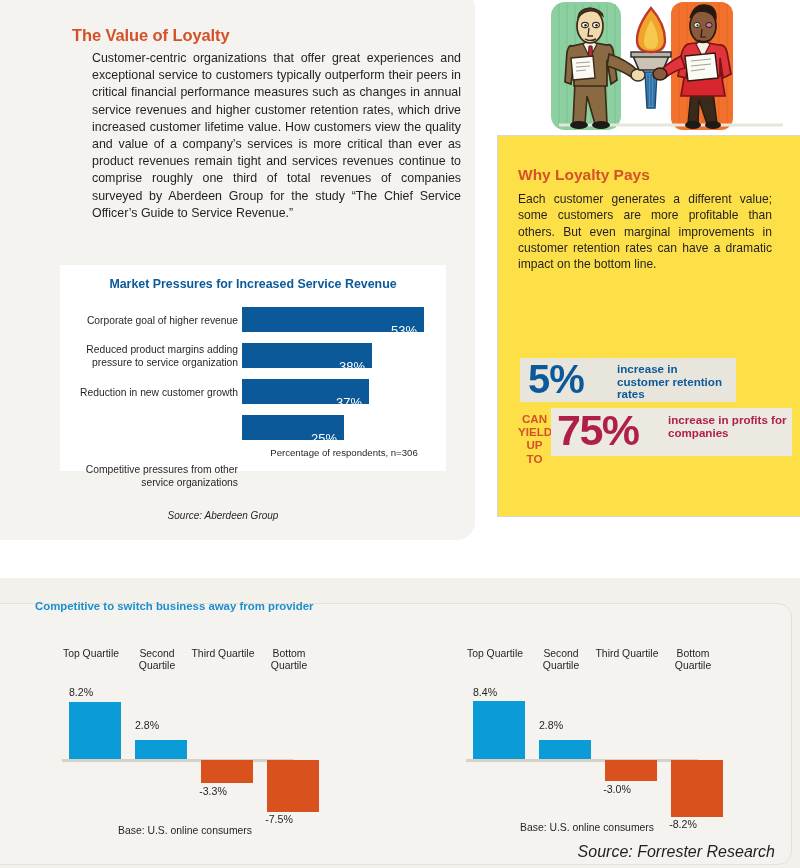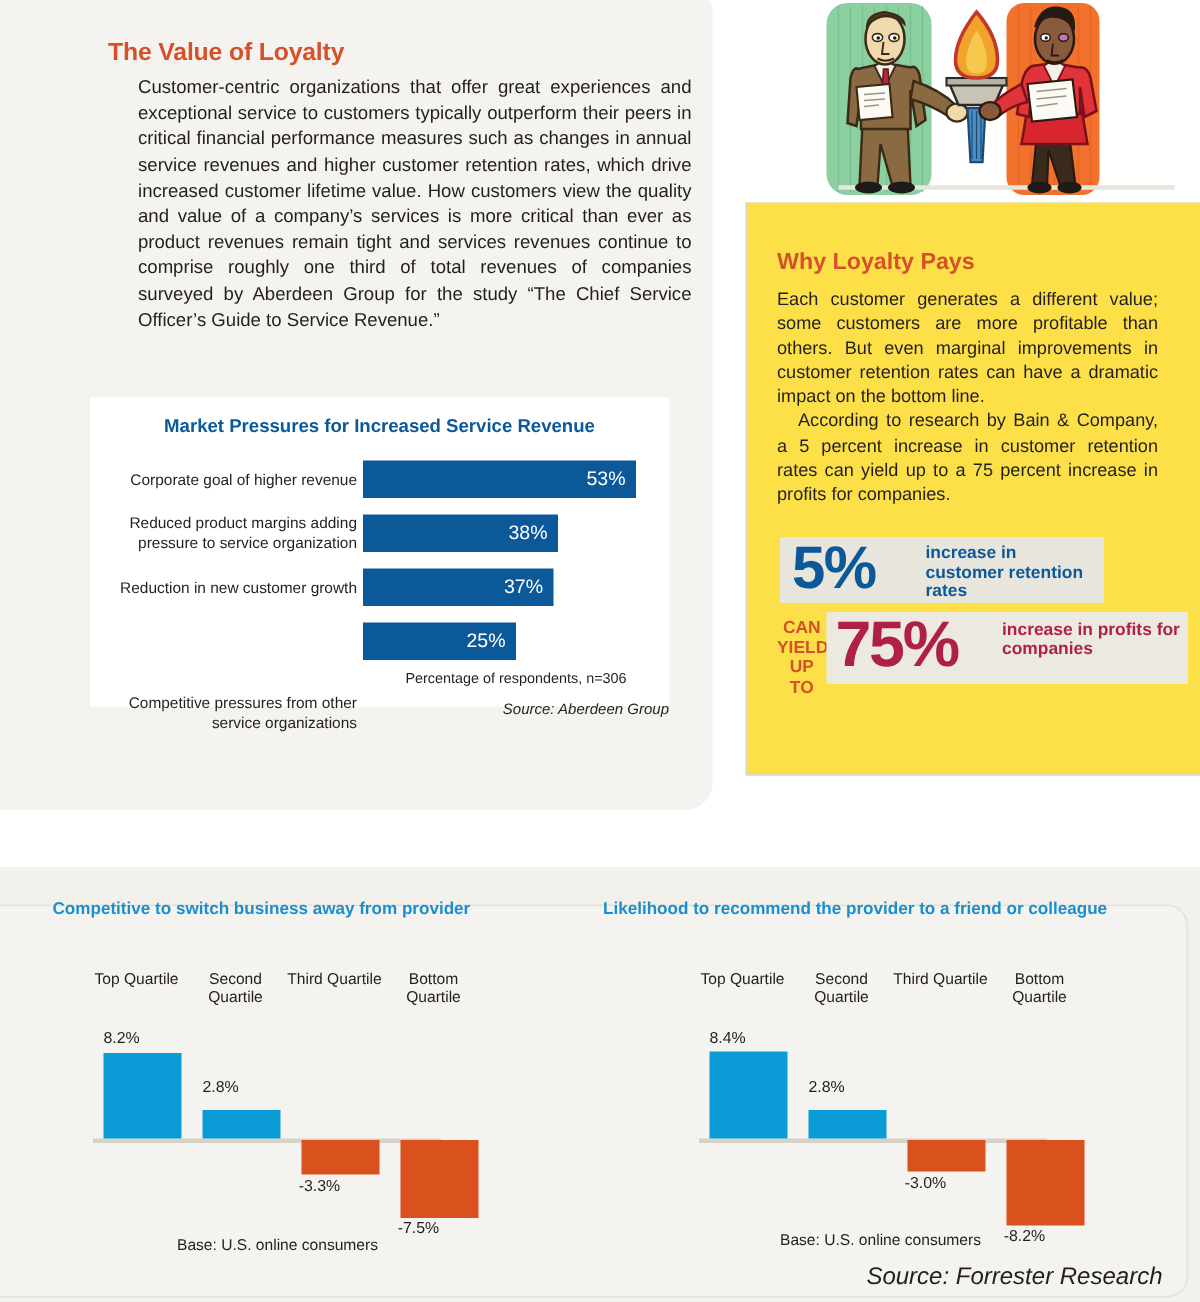--- a/index.html
+++ b/index.html
@@ -78,38 +78,38 @@
     color: #231f20;
   }
   .c1-bar {
     position: absolute;
     left: 182px;
     background: #0b5999;
     height: 25px;
   }
   .c1-val {
     position: absolute;
-    right: 7px; top: 4px;
+    right: 7px; top: 16px;
     font-size: 13px;
     color: #ffffff;
     font-weight: normal;
   }
   #chart1-note {
     position: absolute;
     left: 182px; top: 182px;
     width: 204px;
     text-align: center;
     font-size: 9.6px;
     color: #231f20;
   }
   #source-aberdeen {
     position: absolute;
-    left: 0; top: 468px;
+    left: 0; top: 510px;
     width: 446px;
-    text-align: right;
+    text-align: center;
     font-size: 10px;
     font-style: italic;
     color: #231f20;
   }
 
   
   #illustration {
     position: absolute;
     left: 545px; top: 0px;
     width: 246px; height: 135px;
@@ -423,21 +423,20 @@
         <ellipse cx="115" cy="74" rx="7" ry="6" fill="#8a5a3c" stroke="#2a1a10" stroke-width="1.5"></ellipse>
       </g>
     </svg>
   </div>
 
   <div id="right-panel">
     <div id="sidebar-heading">Why Loyalty Pays</div>
 
     <div id="sidebar-body">
       <p>Each customer generates a different value; some customers are more profitable than others. But even marginal improvements in customer retention rates can have a dramatic impact on the bottom line.</p>
-      <p class="indent">According to research by Bain &amp; Company, a 5 percent increase in customer retention rates can yield up to a 75 percent increase in profits for companies.</p>
     </div>
 
     <div id="stat-5">
       <span id="stat-5-num">5%</span>
       <span id="stat-5-text">increase in customer retention rates</span>
     </div>
 
     <div id="stat-yield">CAN YIELD UP TO</div>
 
     <div id="stat-75">
@@ -469,21 +468,20 @@
     <div class="q-bar neg" style="left:201px;top:182px; width:52px; height:23px;"></div>
     <div class="q-vlabel" style="left:180px;top:207px;">-3.3%</div>
 
     <div class="q-bar neg" style="left:267px;top:182px; width:52px; height:52px;"></div>
     <div class="q-vlabel" style="left:246px;top:235px;">-7.5%</div>
 
     <div class="q-base" style="left:60px; top:247px; width:250px;">Base: U.S. online consumers</div>
   </div>
 
   <div class="qchart" style="left:390px;width:410px;">
-    <div class="qchart-title" style="left:12px;">Likelihood to recommend the provider to a friend or colleague</div>
 
     <div class="q-head" style="left:72px; top:70px;">Top Quartile</div>
     <div class="q-head" style="left:138px;top:70px;">Second Quartile</div>
     <div class="q-head" style="left:204px;top:70px;">Third Quartile</div>
     <div class="q-head" style="left:270px;top:70px;">Bottom Quartile</div>
 
     <div class="q-axis" style="left:76px; top:181px; width:232px;"></div>
 
     <div class="q-vlabel" style="left:62px; top:108px;">8.4%</div>
     <div class="q-bar pos" style="left:83px; top:123px; width:52px; height:58px;"></div>

